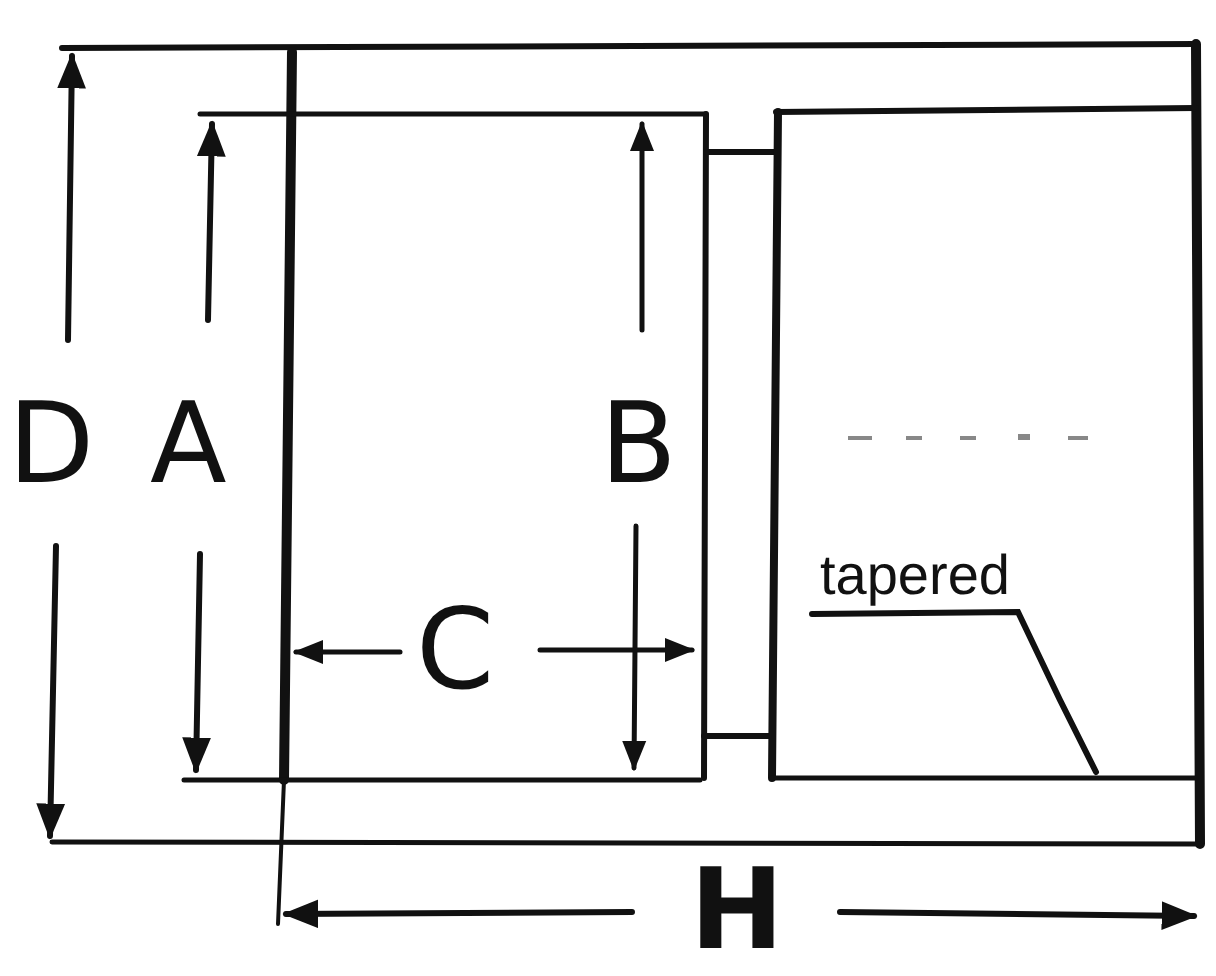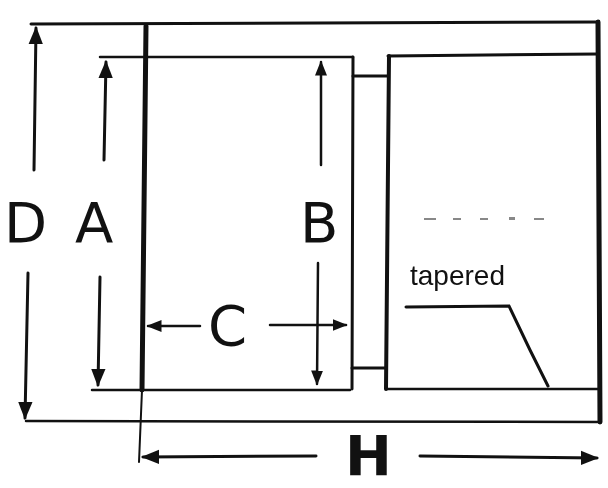--- a/index.html
+++ b/index.html
@@ -63,13 +63,13 @@
     <rect x="509" y="217" width="6" height="3"></rect>
     <rect x="534" y="218" width="10" height="2"></rect>
   </g>
 </svg>
 
 <div class="lbl big" style="left:4px; top:195px;">D</div>
 <div class="lbl big" style="left:75px; top:195px;">A</div>
 <div class="lbl big" style="left:300px; top:195px;">B</div>
 <div class="lbl big" style="left:208px; top:298px;">C</div>
 <div class="lbl big" style="left:345px; top:428px; font-weight:bold;">H</div>
-<div class="lbl note" style="left:410px; top:262px;">tapered</div>
+<div class="lbl note" style="left:410px; top:274px;">tapered</div>
 
 </body></html>

